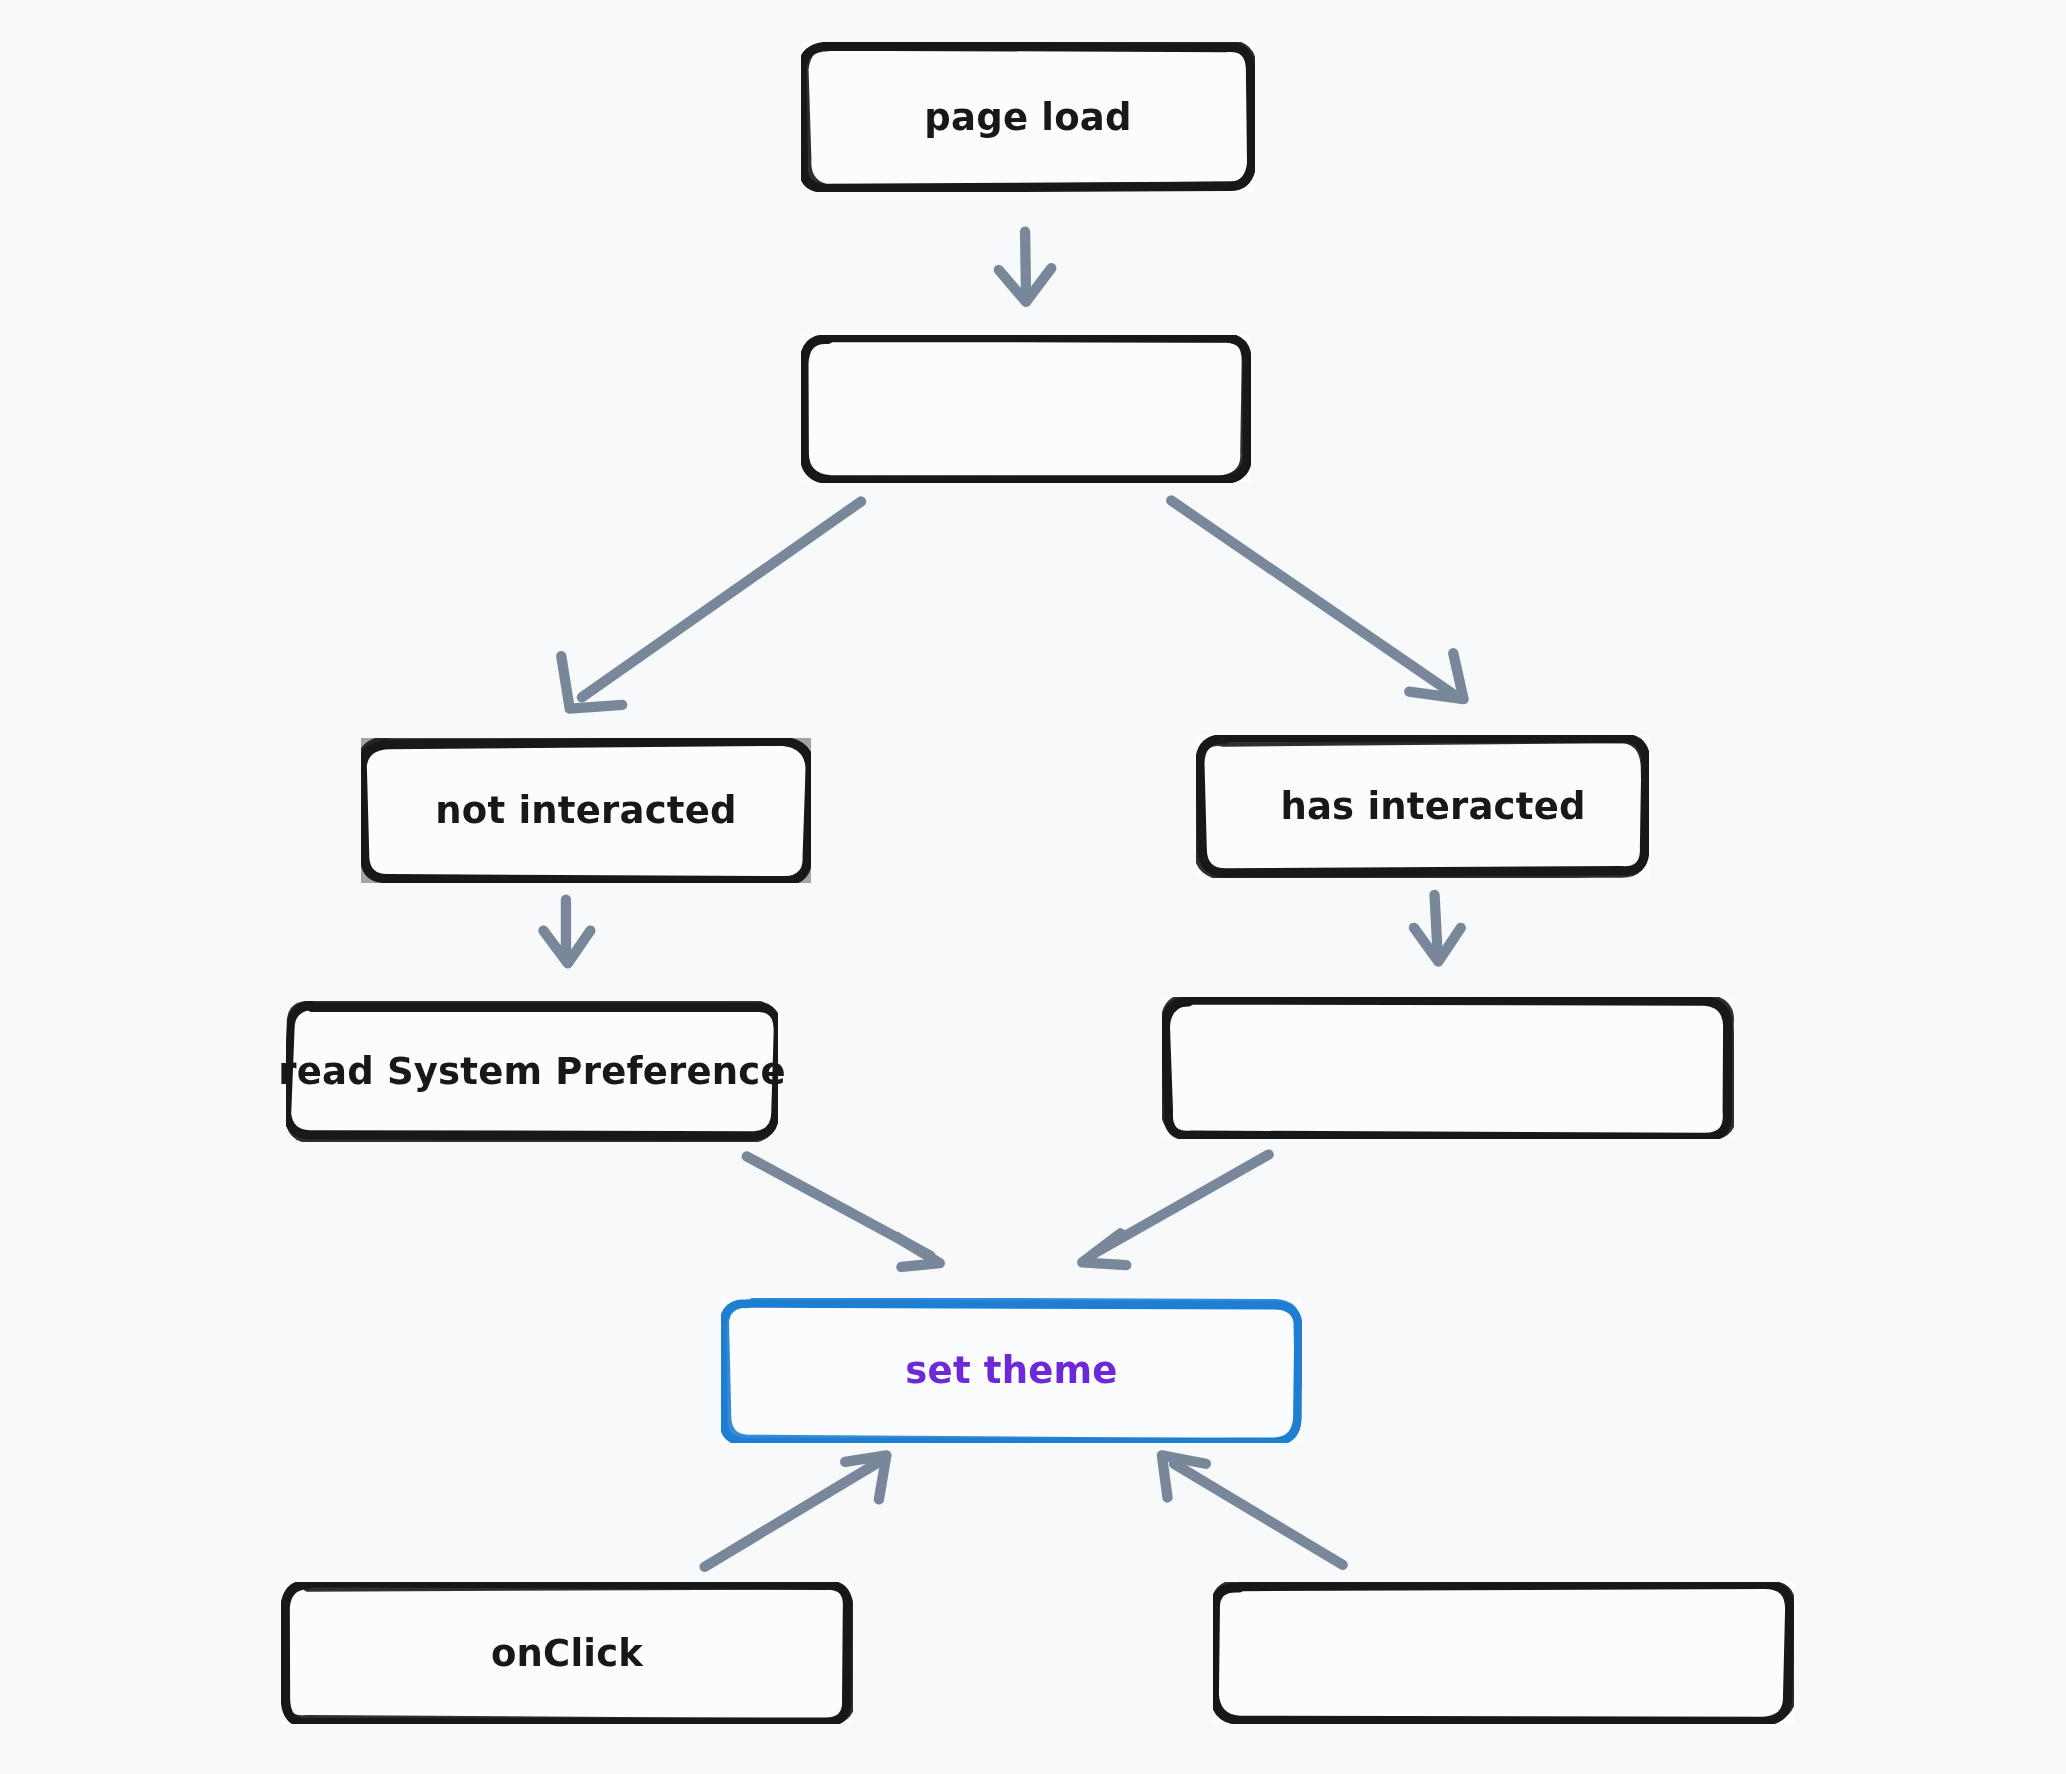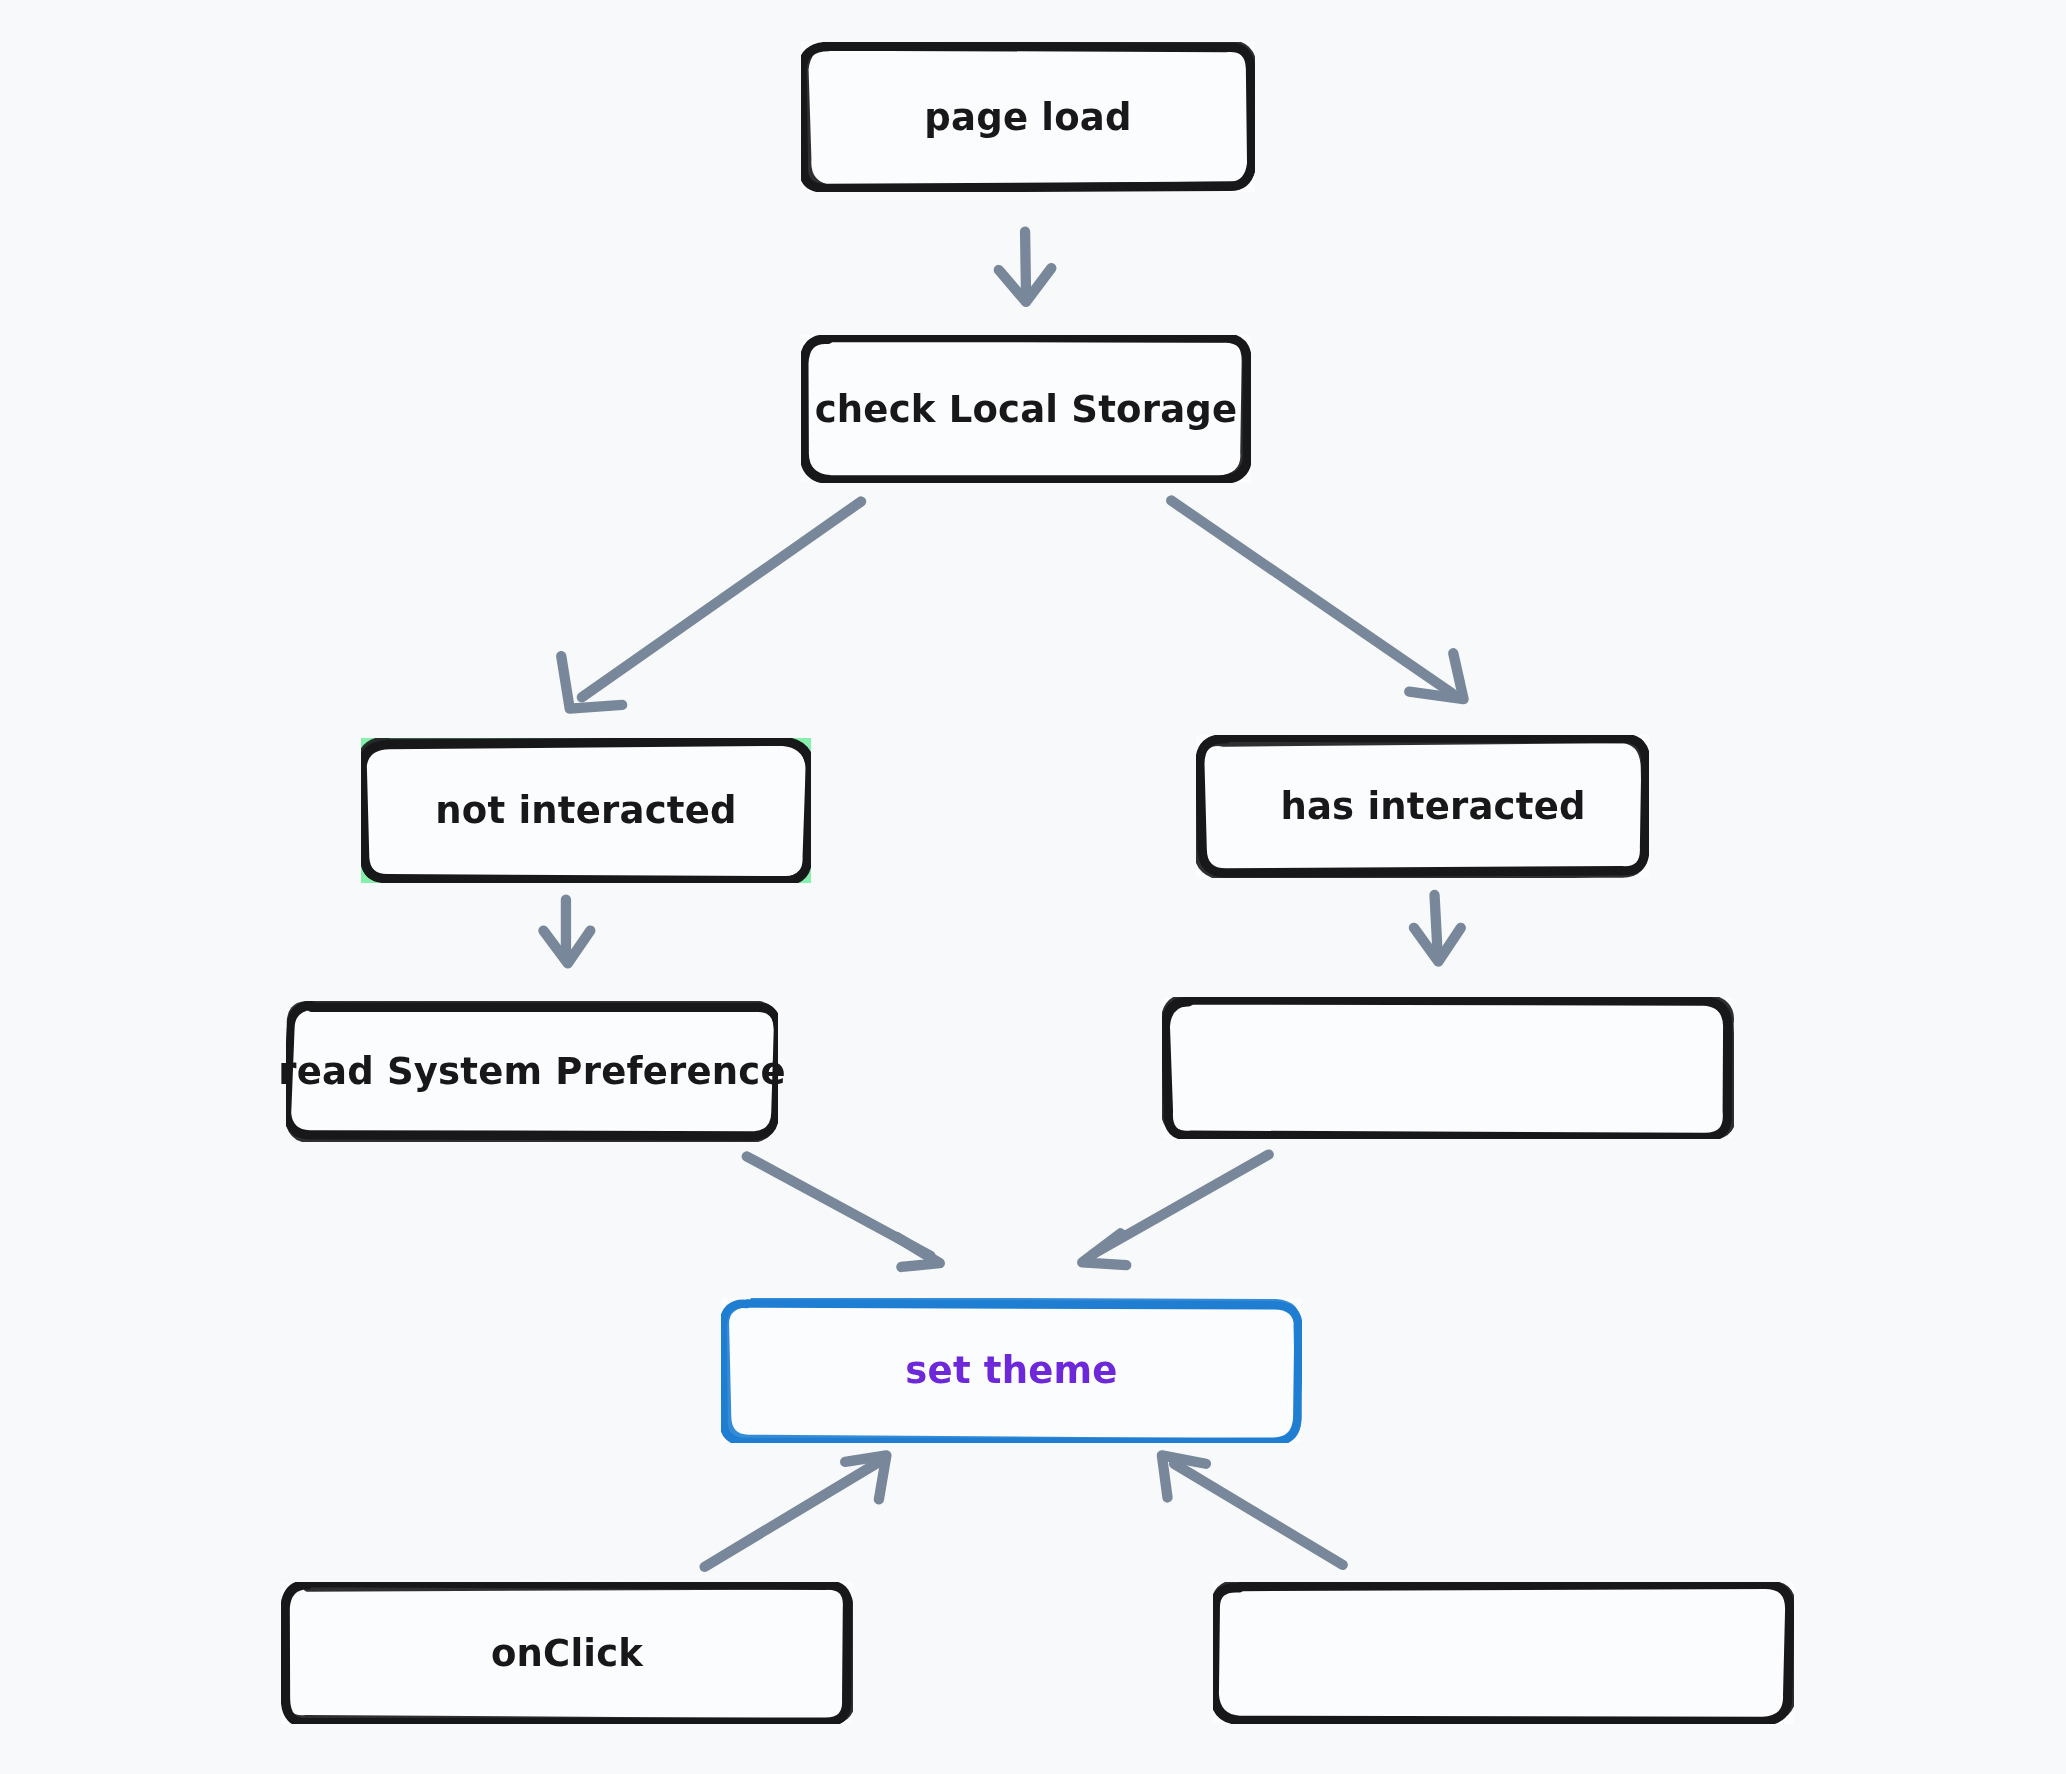--- a/index.html
+++ b/index.html
@@ -115,24 +115,23 @@
         <path d="M 31.87122770919067 0.2557201646090539 L 458.2200480109739 1.7684019204389578 Q 480.87305898491087 1.8234705075445818 483.465987654321 25.453024691358024 L 483.149451303155 126.81336762688613 Q 481.4444375857339 153.6807818930041 459.2645267489712 152.33008916323732 L 32.90485596707819 156.29709190672153 Q 5.597373113854595 152.99907407407406 7.533511659807957 125.42368998628257 L 4.486111111111111 28.886241426611797 Q 7.931714677640604 1.6450137174211252 30.872791495198904 4.200493827160494 Z" fill="none" stroke="#18181b" stroke-width="7.199999999999999" stroke-linecap="round" stroke-linejoin="round" opacity="0.9"></path>
       </svg>
     <span class="label" style="position: relative; z-index: 2;">page load</span>
   </div>
 
   <div class="node dark" style="left: 801px; top: 335px; width: 450px; height: 148px; font-size: 37px; background: rgb(251, 252, 253);">
     <svg class="node-frame" viewBox="0 0 480 158" preserveAspectRatio="none">
         <path d="M 32.13364540466392 2.495534979423869 L 450.8304698216735 3.2359224965706455 Q 477.17476680384084 2.342153635116598 475.83058641975305 30.9204012345679 L 476.1115089163237 128.60405692729765 Q 476.2792626886145 152.88189300411523 448.4326131687243 154.7947085048011 L 30.786522633744855 154.53015775034294 Q 3.799955418381344 152.46848765432097 3.40639231824417 126.73809327846364 L 3.0083024691358022 30.480891632373115 Q 4.289636488340191 2.568604252400549 28.90471536351166 4.617222222222223 Z" fill="#fbfcfd" stroke="#18181b" stroke-width="10" stroke-linecap="round" stroke-linejoin="round"></path>
         <path d="M 28.763621399176955 3.60943072702332 L 448.4819890260631 4.099478737997256 Q 474.01853909465024 -0.048333333333332895 473.61846364883405 28.849945130315504 L 472.10645404663927 126.09588477366255 Q 474.3220164609054 151.04189986282577 445.2083607681756 154.13030178326474 L 30.554862825788753 154.7931893004115 Q 4.471659807956104 153.72192043895745 2.9999794238683126 126.02266803840877 L 1.453401920438957 28.858058984910837 Q 5.293655692729766 4.258395061728395 30.219506172839505 3.993710562414266 Z" fill="none" stroke="#18181b" stroke-width="7.199999999999999" stroke-linecap="round" stroke-linejoin="round" opacity="0.9"></path>
       </svg>
-    <span class="label" style="position: relative; z-index: 2;">check Local Storage</span>
   </div>
 
-  <div class="node dark" style="left: 361px; top: 738px; width: 450px; height: 145px; font-size: 37px; background: #86efac;">
+  <div class="node dark" style="left: 361px; top: 738px; width: 450px; height: 145px; font-size: 37px; background: #a3a3a3;">
     <svg class="node-frame" viewBox="0 0 480 155" preserveAspectRatio="none">
         <path d="M 27.87699245541838 6.966454046639232 L 450.4487139917695 3.4516975308641977 Q 477.6983607681756 6.016364883401921 479.26940672153637 31.91477709190672 L 476.00135802469134 126.29061385459534 Q 477.2374245541838 151.74540466392318 453.44674211248287 152.60801440329217 L 27.761145404663925 150.3698010973937 Q 4.939187242798354 150.13693758573388 3.875665294924554 127.91930041152263 L 1.232307956104252 29.555925925925926 Q 3.9078806584362136 7.0576303155006865 30.460408093278463 6.915301783264747 Z" fill="#fbfcfd" stroke="#18181b" stroke-width="10" stroke-linecap="round" stroke-linejoin="round"></path>
         <path d="M 28.946063100137174 3.6996913580246913 L 447.9961179698217 4.374101508916324 Q 474.6849314128944 4.627935528120713 477.9951440329218 30.11551440329218 L 477.5662620027435 123.96968449931414 Q 475.5414951989026 150.41364197530865 451.58997942386833 152.16541838134432 L 26.704382716049384 150.3163717421125 Q 0.3215912208504801 151.57267489711936 3.5972359396433466 122.74420438957478 L -0.8069547325102877 27.68082990397805 Q -0.7922153635116596 4.371700960219479 26.59947873799726 1.3185390946502058 Z" fill="none" stroke="#18181b" stroke-width="7.199999999999999" stroke-linecap="round" stroke-linejoin="round" opacity="0.9"></path>
       </svg>
     <span class="label" style="position: relative; z-index: 2;">not interacted</span>
   </div>
 
   <div class="node dark" style="left: 1196px; top: 735px; width: 453px; height: 143px; font-size: 37px; background: rgb(251, 252, 253); padding-left: 21px;">
     <svg class="node-frame" viewBox="0 0 484 153" preserveAspectRatio="none">
         <path d="M 30.418271604938273 2.2038237311385456 L 456.42414951989025 3.946886145404664 Q 480.6476646090535 2.860730452674897 480.7135665294924 30.214492455418384 L 479.2539540466392 120.28621399176954 Q 480.56018518518516 147.14203360768175 454.93843278463646 145.2229561042524 L 32.36888545953361 147.5907098765432 Q 6.846721536351167 147.94406035665295 6.559537037037037 121.64103223593965 L 4.094986282578875 30.92704046639232 Q 4.2333161865569275 2.333477366255144 32.70292181069959 4.135387517146777 Z" fill="#fbfcfd" stroke="#18181b" stroke-width="10" stroke-linecap="round" stroke-linejoin="round"></path>

